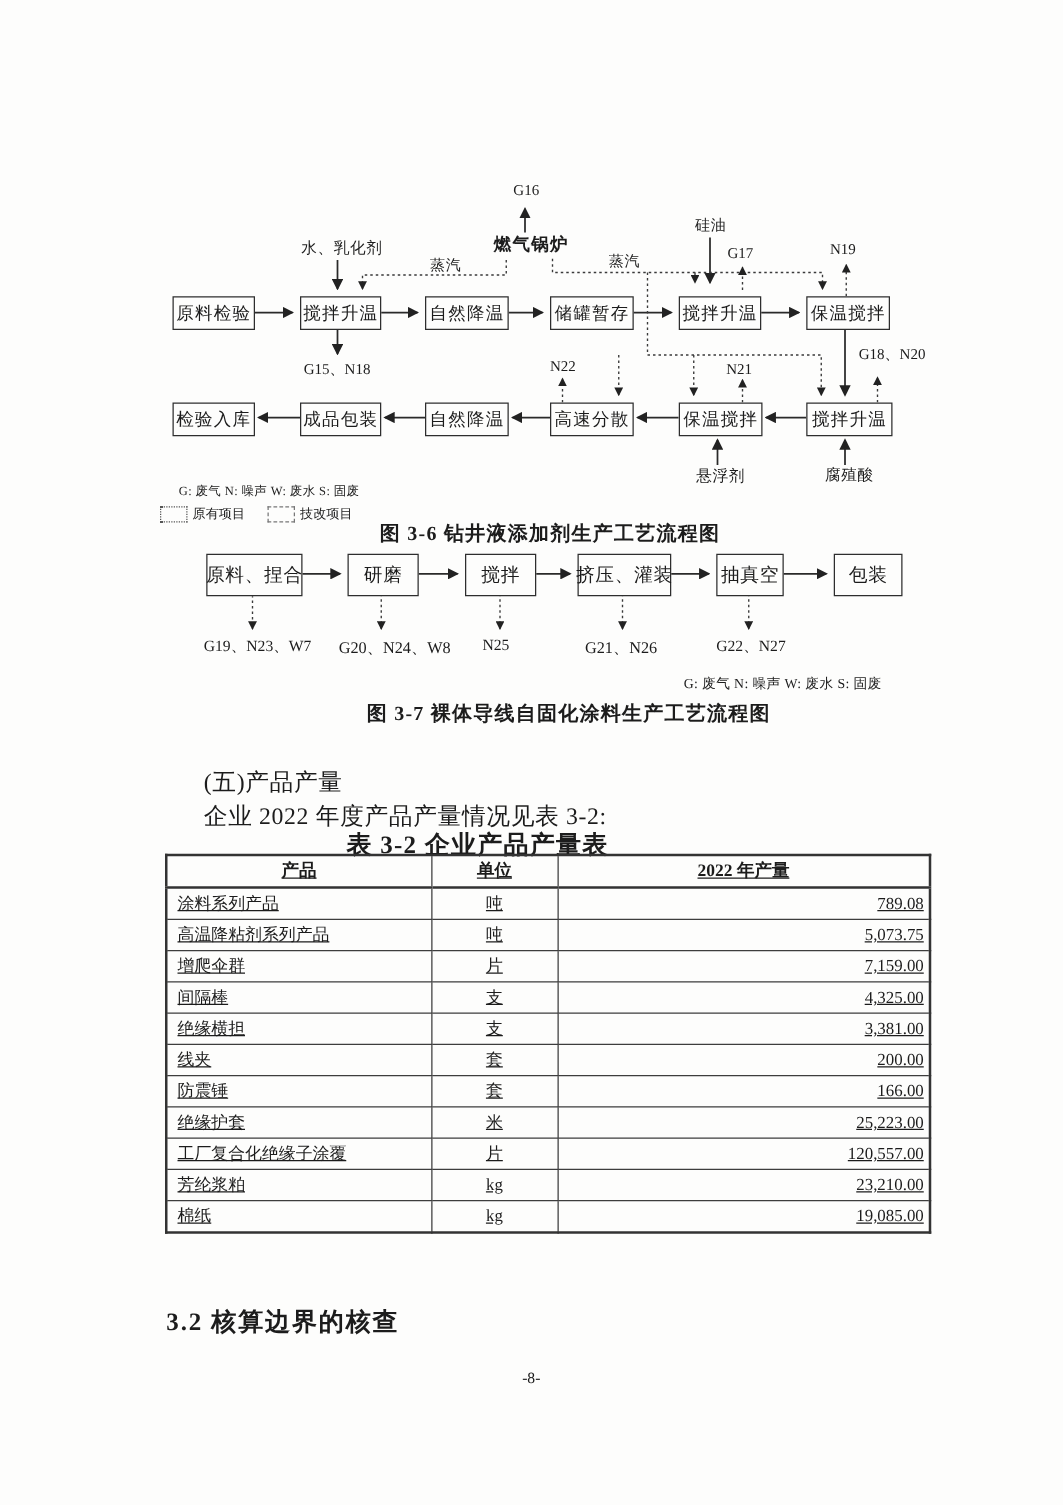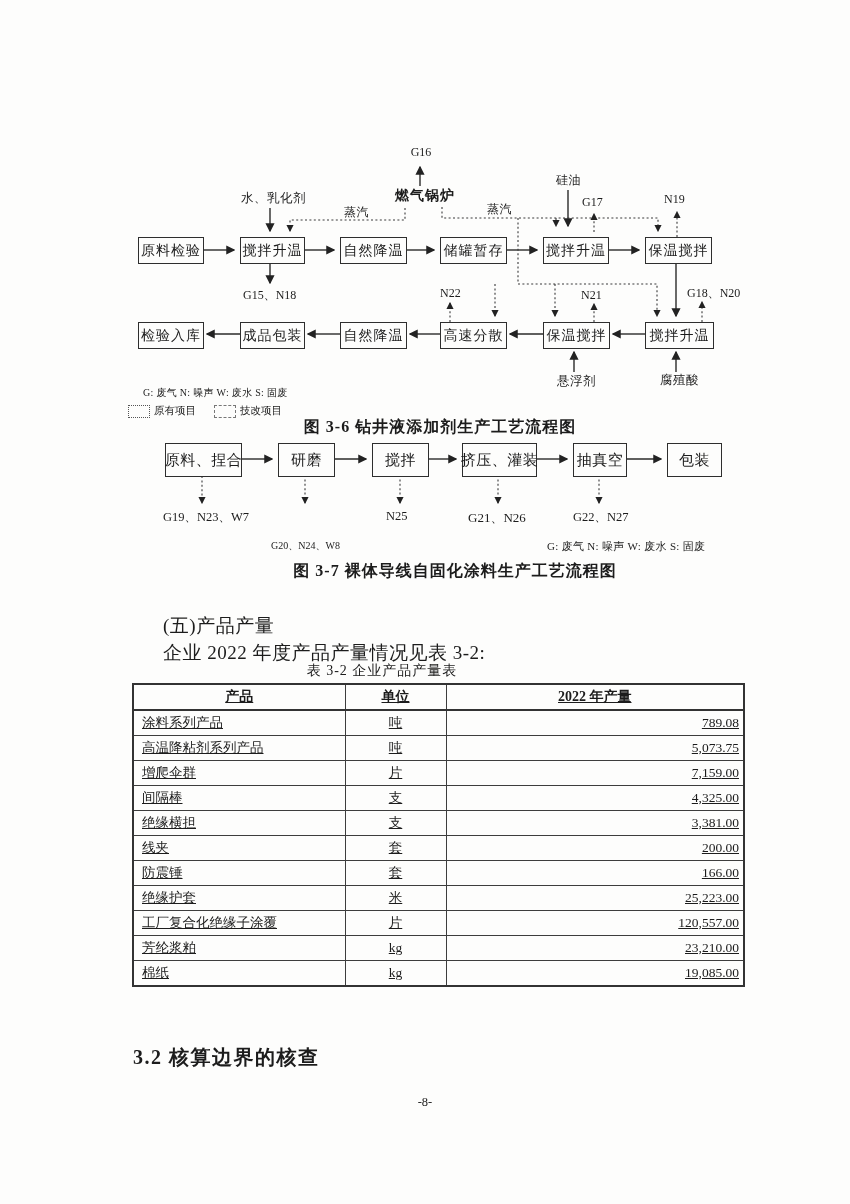--- a/index.html
+++ b/index.html
@@ -22,21 +22,21 @@
   .flabel{position:absolute;font-size:12px;white-space:nowrap;}
   .flabel-cn{position:absolute;font-size:12.5px;white-space:nowrap;letter-spacing:0.5px;}
   .boiler{position:absolute;font-size:14px;font-weight:bold;letter-spacing:1px;white-space:nowrap;}
   .legend-line{position:absolute;font-size:10px;white-space:nowrap;letter-spacing:0.3px;}
   .legend-swatch{position:absolute;width:20px;height:11px;background:#fdfdfc;}
   .sw-dot{border:1px dotted #555;}
   .sw-dash{border:1px dashed #777;}
   .legend-swlabel{position:absolute;font-size:10.5px;white-space:nowrap;}
   .fig-caption{position:absolute;font-weight:bold;font-size:16px;text-align:center;letter-spacing:1px;}
   .body-text{position:absolute;font-size:19px;letter-spacing:0.5px;white-space:nowrap;}
-  .table-title{position:absolute;font-weight:normal;font-size:14px;text-align:center;letter-spacing:1px;}
+  .table-title{position:absolute;font-weight:bold;font-size:20px;text-align:center;letter-spacing:1px;}
   table.prod{
     position:absolute;left:132px;top:683px;width:611px;
     border-collapse:collapse;table-layout:fixed;
     font-size:13.5px;
   }
   table.prod th,table.prod td{
     border:1px solid #3d3d3d;height:24px;padding:0 4px;
     font-weight:normal;overflow:hidden;white-space:nowrap;text-decoration:underline;
   }
   table.prod{border:2px solid #333;}
@@ -130,41 +130,41 @@
   <div class="boiler" style="left:395px;top:187px">燃气锅炉</div>
   <div class="flabel-cn" style="left:241px;top:190px">水、乳化剂</div>
   <div class="flabel-cn" style="left:344px;top:204px;font-size:12px">蒸汽</div>
   <div class="flabel-cn" style="left:487px;top:201px;font-size:12px">蒸汽</div>
   <div class="flabel-cn" style="left:556px;top:172px;font-size:12px">硅油</div>
   <div class="flabel" style="left:582px;top:195px">G17</div>
   <div class="flabel" style="left:664px;top:192px">N19</div>
   <div class="flabel" style="left:243px;top:287px">G15、N18</div>
   <div class="flabel" style="left:440px;top:286px">N22</div>
   <div class="flabel" style="left:581px;top:288px">N21</div>
-  <div class="flabel" style="left:687px;top:285px">G18、N20</div>
+  <div class="flabel" style="left:687px;top:275px">G18、N20</div>
   <div class="flabel-cn" style="left:557px;top:373px">悬浮剂</div>
   <div class="flabel-cn" style="left:660px;top:372px">腐殖酸</div>
 
   <div class="legend-line" style="left:143px;top:386px">G: 废气 N: 噪声 W: 废水 S: 固废</div>
   <div class="legend-swatch sw-dot" style="left:128px;top:405px"></div>
   <div class="legend-swlabel" style="left:154px;top:404px">原有项目</div>
   <div class="legend-swatch sw-dash" style="left:214px;top:405px"></div>
   <div class="legend-swlabel" style="left:240px;top:404px">技改项目</div>
 
   <div class="fig-caption" style="left:130px;top:417px;width:620px">图 3-6  钻井液添加剂生产工艺流程图</div>
 
   <div class="fbox2" style="left:165px;top:443px;width:75px">原料、捏合</div>
   <div class="fbox2" style="left:278px;top:443px;width:55px">研磨</div>
   <div class="fbox2" style="left:372px;top:443px;width:55px">搅拌</div>
   <div class="fbox2" style="left:462px;top:443px;width:73px">挤压、灌装</div>
   <div class="fbox2" style="left:573px;top:443px;width:52px">抽真空</div>
   <div class="fbox2" style="left:667px;top:443px;width:53px">包装</div>
 
   <div class="flabel" style="left:163px;top:509px;font-size:12.5px">G19、N23、W7</div>
-  <div class="flabel" style="left:271px;top:539px;font-size:10px">G20、N24、W8</div>
+  <div class="flabel" style="left:271px;top:509px;font-size:13px">G20、N24、W8</div>
   <div class="flabel" style="left:386px;top:509px;font-size:12.5px">N25</div>
   <div class="flabel" style="left:468px;top:509px;font-size:13px">G21、N26</div>
   <div class="flabel" style="left:573px;top:509px;font-size:12.5px">G22、N27</div>
 
   <div class="legend-line" style="left:547px;top:539px;font-size:11px">G: 废气 N: 噪声 W: 废水 S: 固废</div>
 
   <div class="fig-caption" style="left:130px;top:561px;width:650px">图 3-7  裸体导线自固化涂料生产工艺流程图</div>
 
   <div class="body-text" style="left:163px;top:613px">(五)产品产量</div>
   <div class="body-text" style="left:163px;top:640px">企业 2022 年度产品产量情况见表 3-2:</div>

